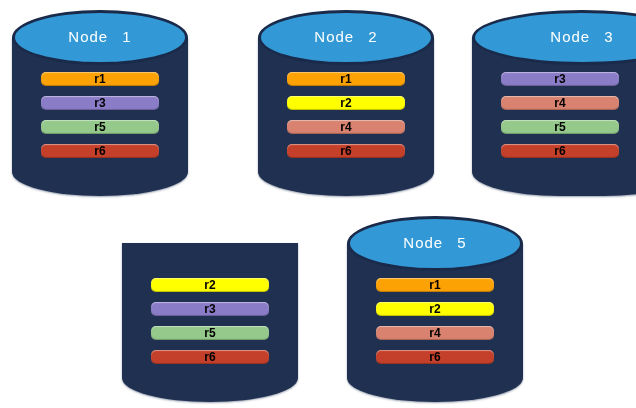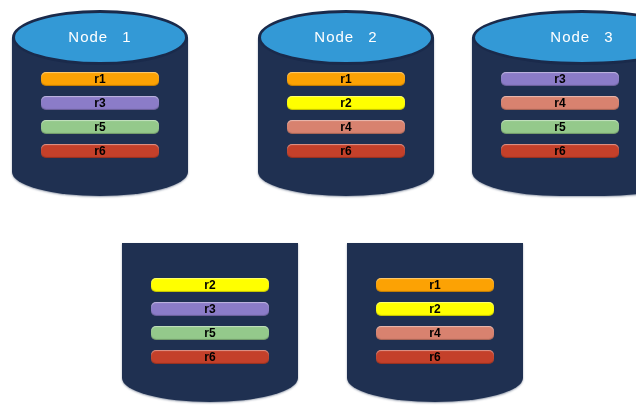--- a/index.html
+++ b/index.html
@@ -120,20 +120,23 @@
     <div class="bars">
       <div class="bar" style="background: rgb(255, 255, 0);">r2</div>
       <div class="bar" style="background: rgb(139, 124, 200);">r3</div>
       <div class="bar" style="background: rgb(148, 201, 139);">r5</div>
       <div class="bar" style="background: rgb(196, 64, 42);">r6</div>
     </div>
   </div>
 
   <div class="node n5">
     <div class="cyl-body"></div>
+    <div class="cyl-top">
+      <span class="node-label">Node 5</span>
+    </div>
     <div class="bars">
       <div class="bar" style="background: rgb(252, 162, 4);">r1</div>
       <div class="bar" style="background: rgb(255, 255, 0);">r2</div>
       <div class="bar" style="background: rgb(216, 130, 111);">r4</div>
       <div class="bar" style="background: rgb(196, 64, 42);">r6</div>
     </div>
   </div>
 
 </div>
 

